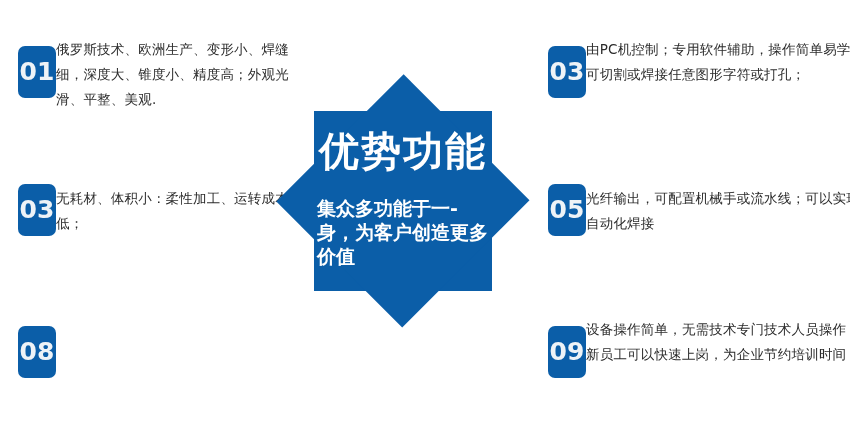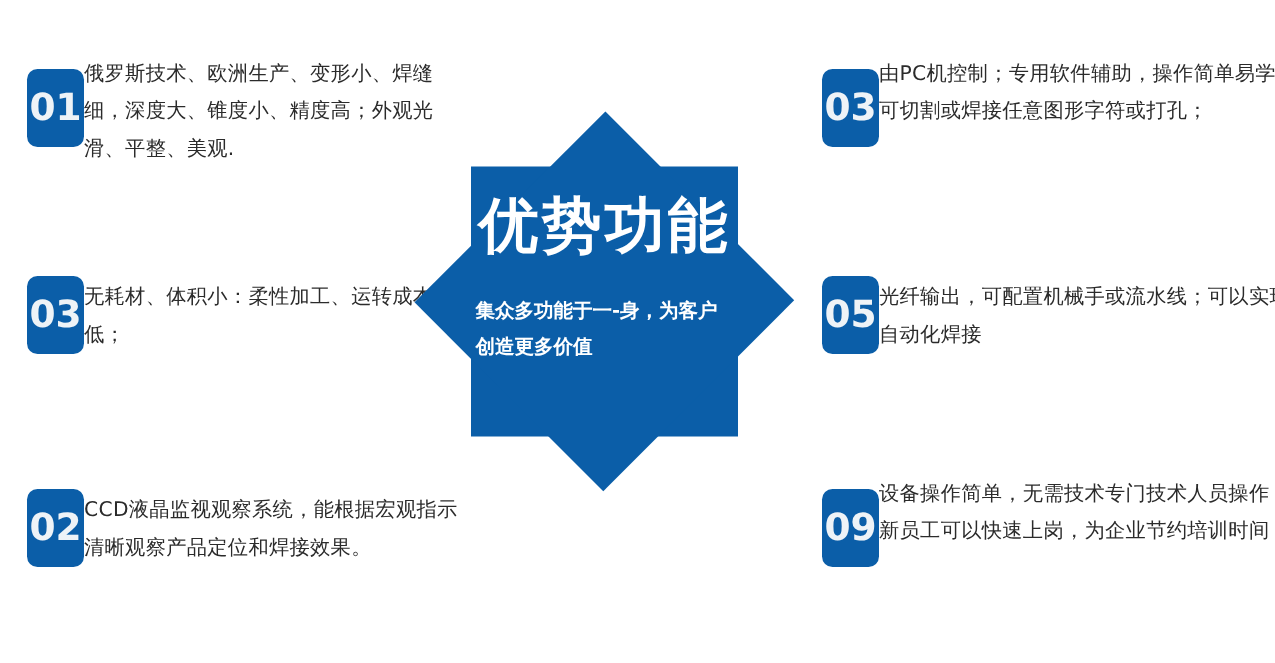--- a/index.html
+++ b/index.html
@@ -112,21 +112,21 @@
     font-weight: bold;
     letter-spacing: 2px;
     line-height: 1.05;
     font-family: "DejaVu Sans", "Liberation Sans", sans-serif;
     text-align: center;
   }
   .star-subtitle {
     margin-top: 24px;
     width: 172px;
     color: #ffffff;
-    font-size: 13px;
+    font-size: 19px;
     line-height: 24px;
     font-weight: bold;
     text-align: left;
     font-family: "DejaVu Sans", "Liberation Sans", sans-serif;
   }
 </style>
 </head>
 <body>
 
 <div id="infographic">
@@ -135,22 +135,21 @@
     <div class="badge">01</div>
     <div class="feature-text">俄罗斯技术、欧洲生产、变形小、焊缝细，深度大、锥度小、精度高；外观光滑、平整、美观.</div>
   </div>
 
   <div class="feature col-left row-2 fl-2">
     <div class="badge">03</div>
     <div class="feature-text">无耗材、体积小：柔性加工、运转成本低；</div>
   </div>
 
   <div class="feature col-left row-3 fl-3">
-    <div class="badge">02</div>
-    <div class="feature-text">CCD液晶监视观察系统，能根据宏观指示清晰观察产品定位和焊接效果。</div>
+    <div class="badge">08</div>
   </div>
 
   <div class="feature col-right row-1 fr-1">
     <div class="badge">03</div>
     <div class="feature-text">由PC机控制；专用软件辅助，操作简单易学；可切割或焊接任意图形字符或打孔；</div>
   </div>
 
   <div class="feature col-right row-2 fr-2">
     <div class="badge">05</div>
     <div class="feature-text">光纤输出，可配置机械手或流水线；可以实现自动化焊接</div>

